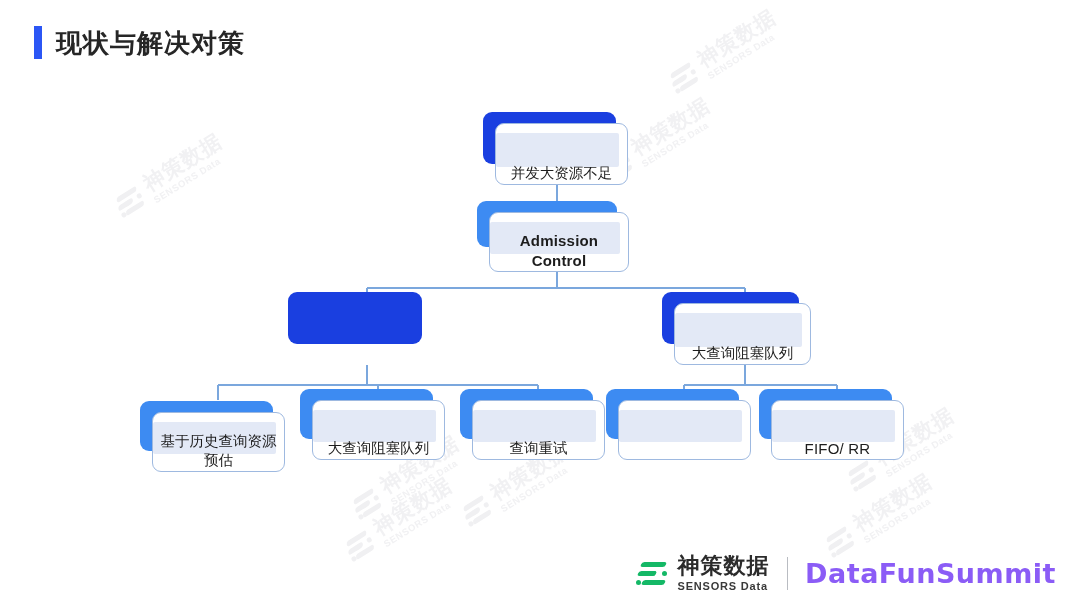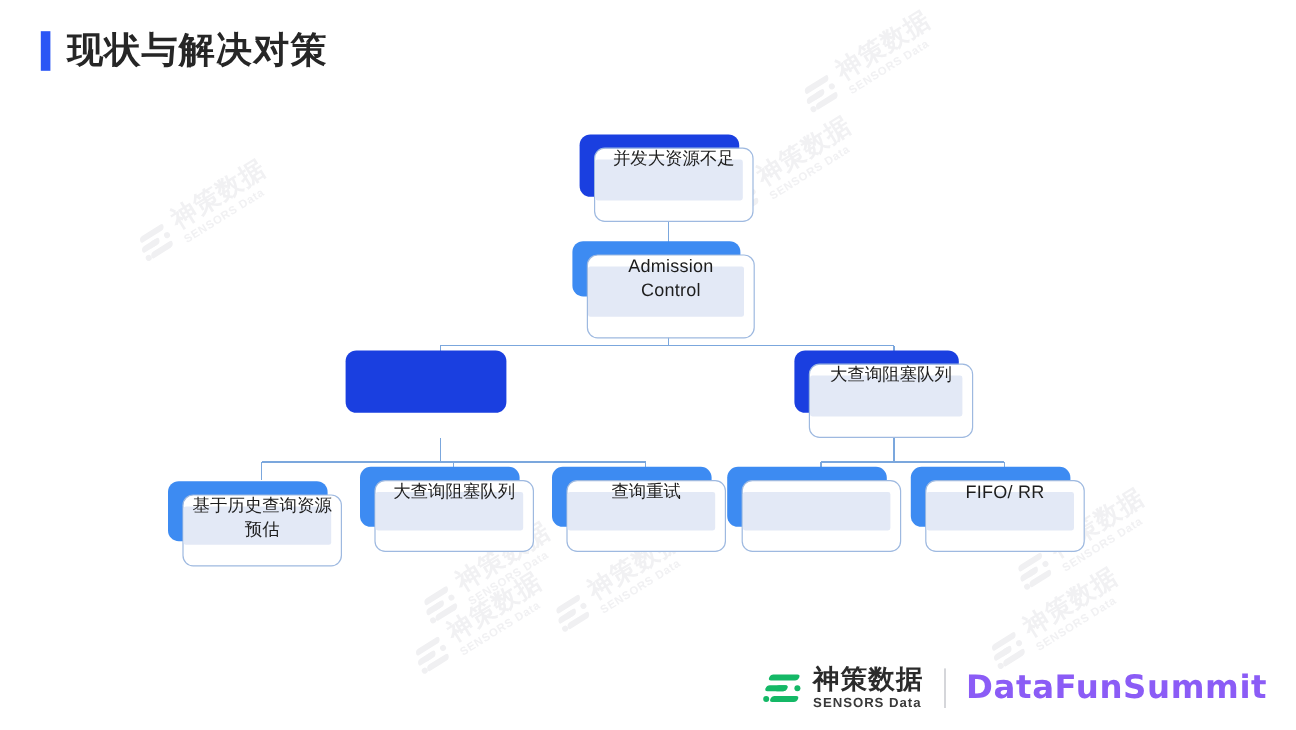--- a/index.html
+++ b/index.html
@@ -89,21 +89,21 @@
     z-index: 5;
   }
   .title-bar {
     width: 8px;
     height: 33px;
     background: #2B56F5;
     flex: 0 0 auto;
   }
   .title-text {
     margin-left: 14px;
-    font-size: 30px;
+    font-size: 26px;
     font-weight: 700;
     color: #262626;
     letter-spacing: 1px;
     line-height: 1;
     font-family: "Liberation Sans", "DejaVu Sans", sans-serif;
   }
 
   
   .diagram {
     position: absolute;
@@ -129,21 +129,21 @@
     top: 0;
     border-radius: 9px;
   }
   .node-card {
     position: absolute;
     background: #ffffff;
     border: 1px solid #9EB9E0;
     border-radius: 9px;
     box-sizing: border-box;
     display: flex;
-    align-items: flex-start;
+    align-items: flex-end;
     justify-content: center;
   }
   .node-fill {
     position: absolute;
     left: 0;
     right: 8px;
     top: 9px;
     bottom: 17px;
     background: #E3E9F6;
     border-radius: 2px;
@@ -381,21 +381,21 @@
     <div id="nodes-host">
         <div class="node" style="left: 483px; top: 112px; width: 145px; height: 73px;">
           <div class="node-shadow" style="background: rgb(26, 63, 224); width: 133px; height: 52px;"></div>
           <div class="node-card" style="left: 12px; top: 11px; width: 133px; height: 62px;">
             <div class="node-fill"></div>
             <div class="node-label">并发大资源不足</div>
           </div>
         </div>
         <div class="node" style="left: 477px; top: 201px; width: 152px; height: 67px;">
           <div class="node-shadow" style="background: rgb(61, 139, 242); width: 140px; height: 46px;"></div>
-          <div class="node-card" style="left: 12px; top: 11px; width: 140px; height: 70px;">
+          <div class="node-card" style="left: 12px; top: 11px; width: 140px; height: 60px; font-weight: bold;">
             <div class="node-fill"></div>
             <div class="node-label latin">Admission<br>Control</div>
           </div>
         </div>
         <div class="node" style="left: 288px; top: 292px; width: 146px; height: 73px;">
           <div class="node-shadow" style="background: rgb(26, 63, 224); width: 134px; height: 52px;"></div>
         </div>
         <div class="node" style="left: 662px; top: 292px; width: 149px; height: 73px;">
           <div class="node-shadow" style="background: rgb(26, 63, 224); width: 137px; height: 52px;"></div>
           <div class="node-card" style="left: 12px; top: 11px; width: 137px; height: 62px;">

